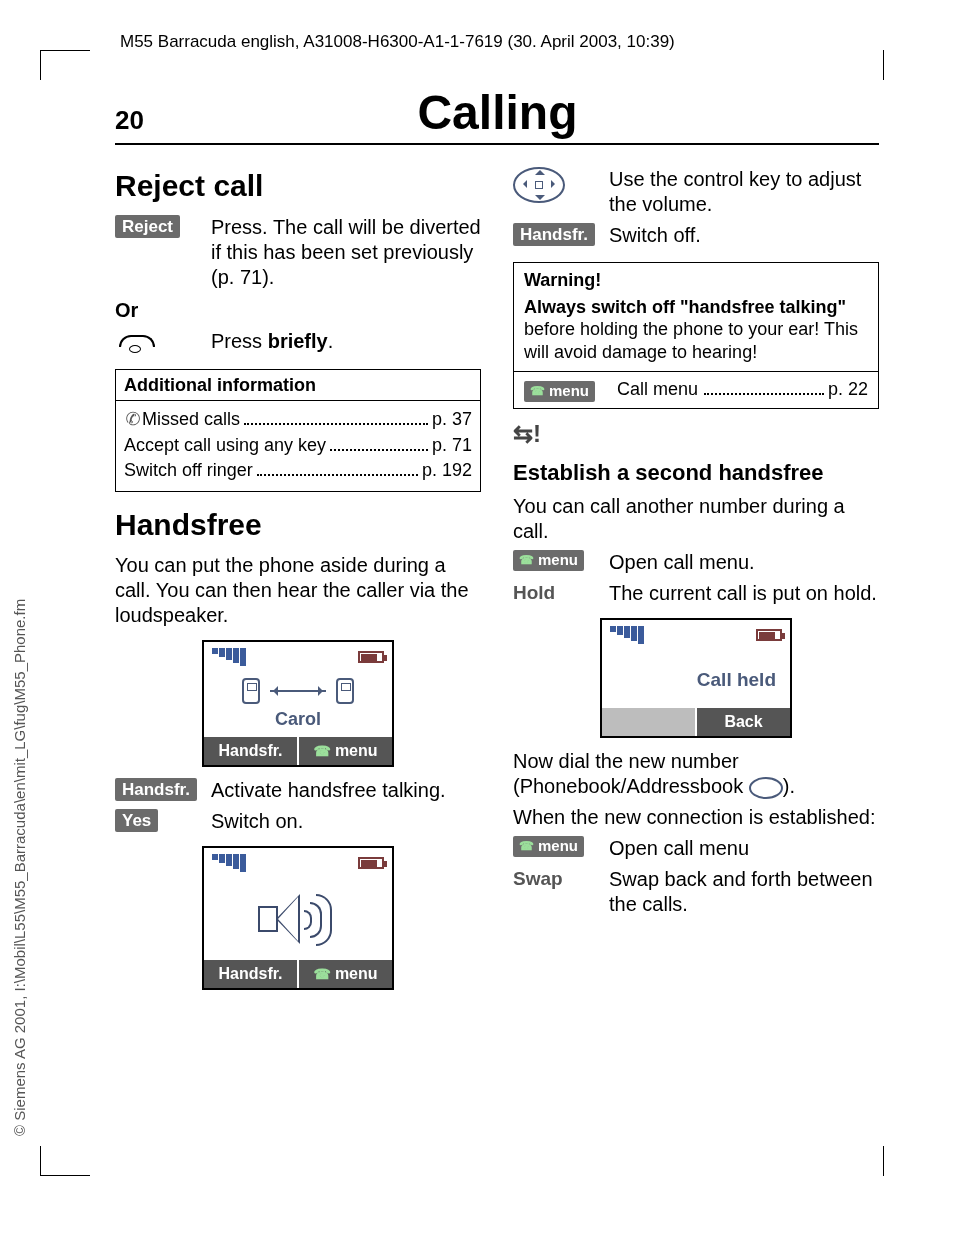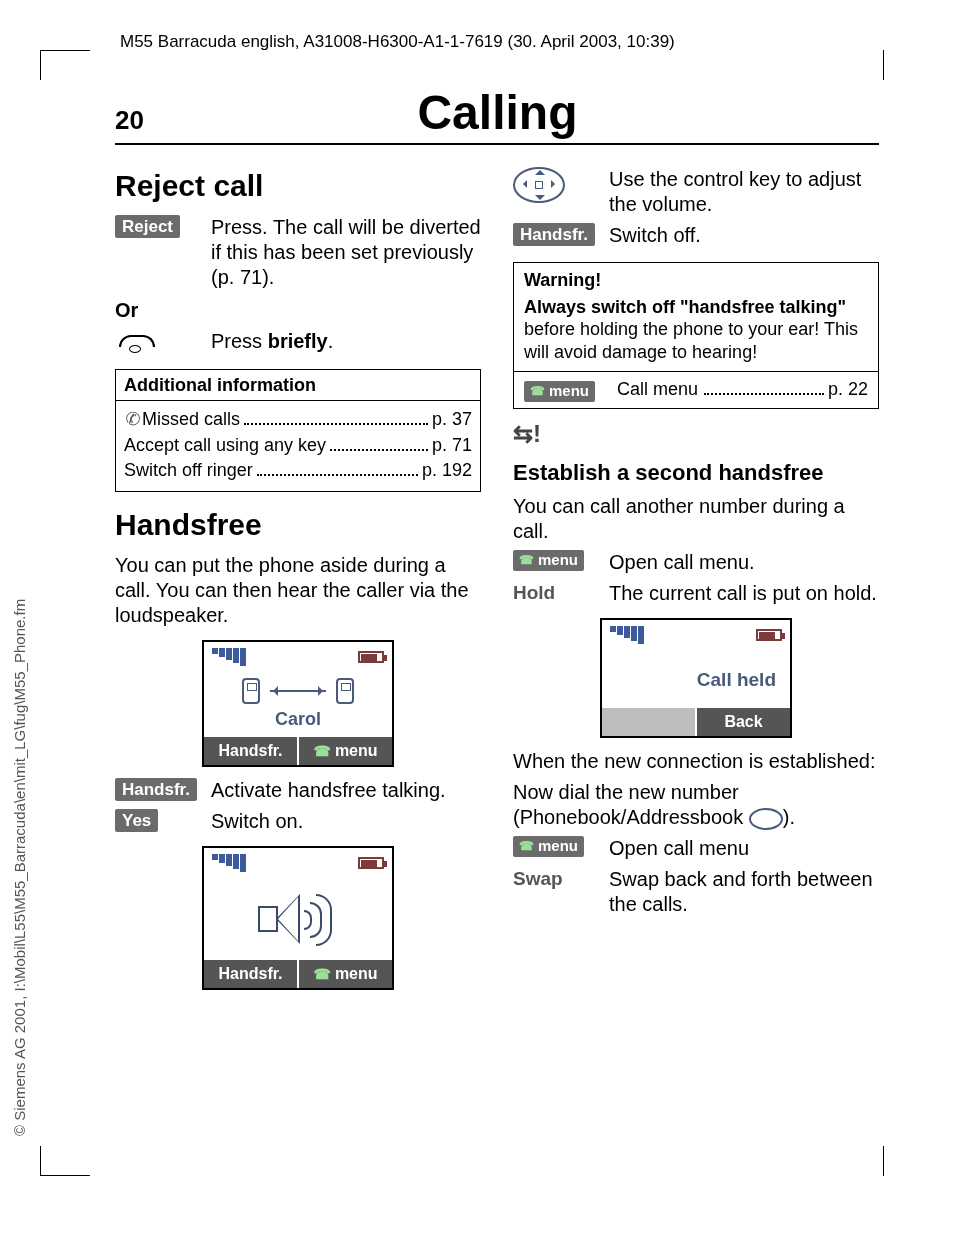--- a/index.html
+++ b/index.html
@@ -382,26 +382,26 @@
           <div style="height:12px"></div>
           <div class="callheld">Call held</div>
           <div style="height:10px"></div>
         </div>
         <div class="ps-soft blank">
           <div></div>
           <div>Back</div>
         </div>
       </div>
 
-      <p>When the new connection is established:</p>
-
       <p>
         <span>Now dial the new number (Phonebook/Addressbook </span><span class="nav-oval" style="width:34px;height:22px;vertical-align:middle"><span class="ring"></span></span><span>).</span>
       </p>
 
+      <p>When the new connection is established:</p>
+
       <div class="row">
         <div class="key-label">
             <span class="menu-key">menu</span>
           </div>
         <div class="desc">Open call menu</div>
       </div>
 
       <div class="row">
         <div class="key-label">
             <span class="key-plain">Swap</span>

